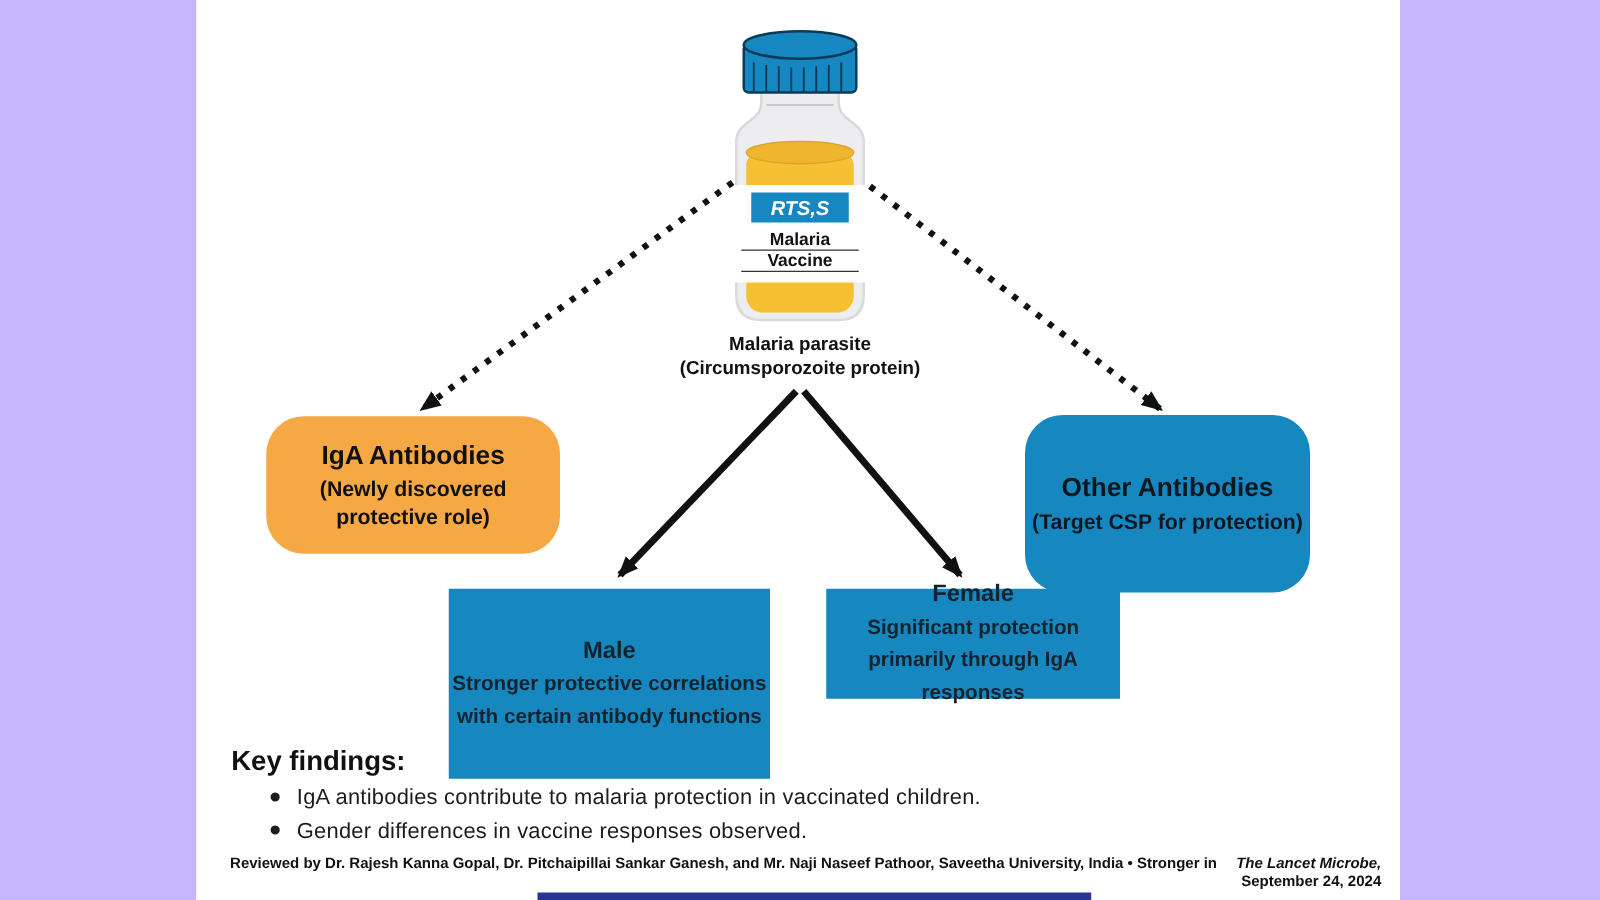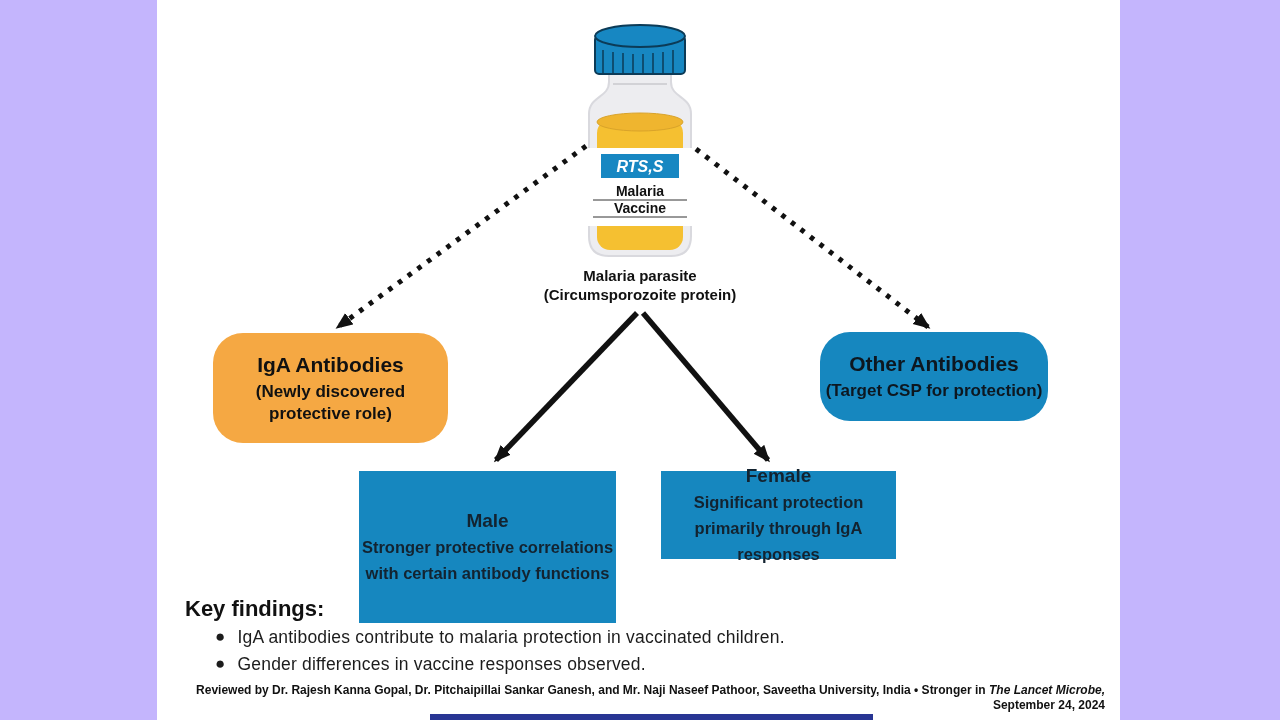--- a/index.html
+++ b/index.html
@@ -24,21 +24,21 @@
   }
 
   
   .bubble {
     display:flex; flex-direction:column; justify-content:center; align-items:center;
     text-align:center; border-radius:30px;
   }
   .bubble .b-title { font-weight:700; font-size:21px; line-height:26px; }
   .bubble .b-sub   { font-weight:700; font-size:17px; line-height:22px; margin-top:3px; }
   .box-iga   { left:213px; top:333px; width:235px; height:110px; background:#f5a843; color:#111; }
-  .box-other { left:820px; top:332px; width:228px; height:89px; background:#1687bf; color:#0d1720; }
+  .box-other { left:820px; top:332px; width:228px; height:142px; background:#1687bf; color:#0d1720; }
 
   
   .rectbox {
     display:flex; flex-direction:column; justify-content:center; align-items:center;
     text-align:center; background:#1687bf; color:#132330;
   }
   .rectbox .r-title { font-weight:700; font-size:19px; line-height:26px; }
   .rectbox .r-body  { font-weight:700; font-size:16.5px; line-height:26px; }
   .box-male   { left:359px; top:471px; width:257px; height:152px; }
   .box-female { left:661px; top:471px; width:235px; height:88px; }
@@ -49,21 +49,21 @@
   .kf-item { display:flex; align-items:flex-start; margin-top:5px; padding-left:30px;
              font-size:17.5px; line-height:22px; color:#1c1c1c; letter-spacing:0.2px; }
   .kf-item .bullet { font-size:17px; margin-right:12px; line-height:22px; }
 
   
   .footer {
     left:160px; top:683px; width:945px; text-align:right;
     font-size:12px; font-weight:700; line-height:15px; color:#111;
   }
   .footer .line1 { white-space:nowrap; }
-  .footer .ital { font-style:italic; }
+  .footer .ital { font-style:italic;margin-left:12px; }
 
   
   .progress { left:430px; top:714px; width:443px; height:6px; background:#283593; }
 </style>
 </head>
 <body>
 
 <div class="stage">
   <div class="canvas"></div>
 

